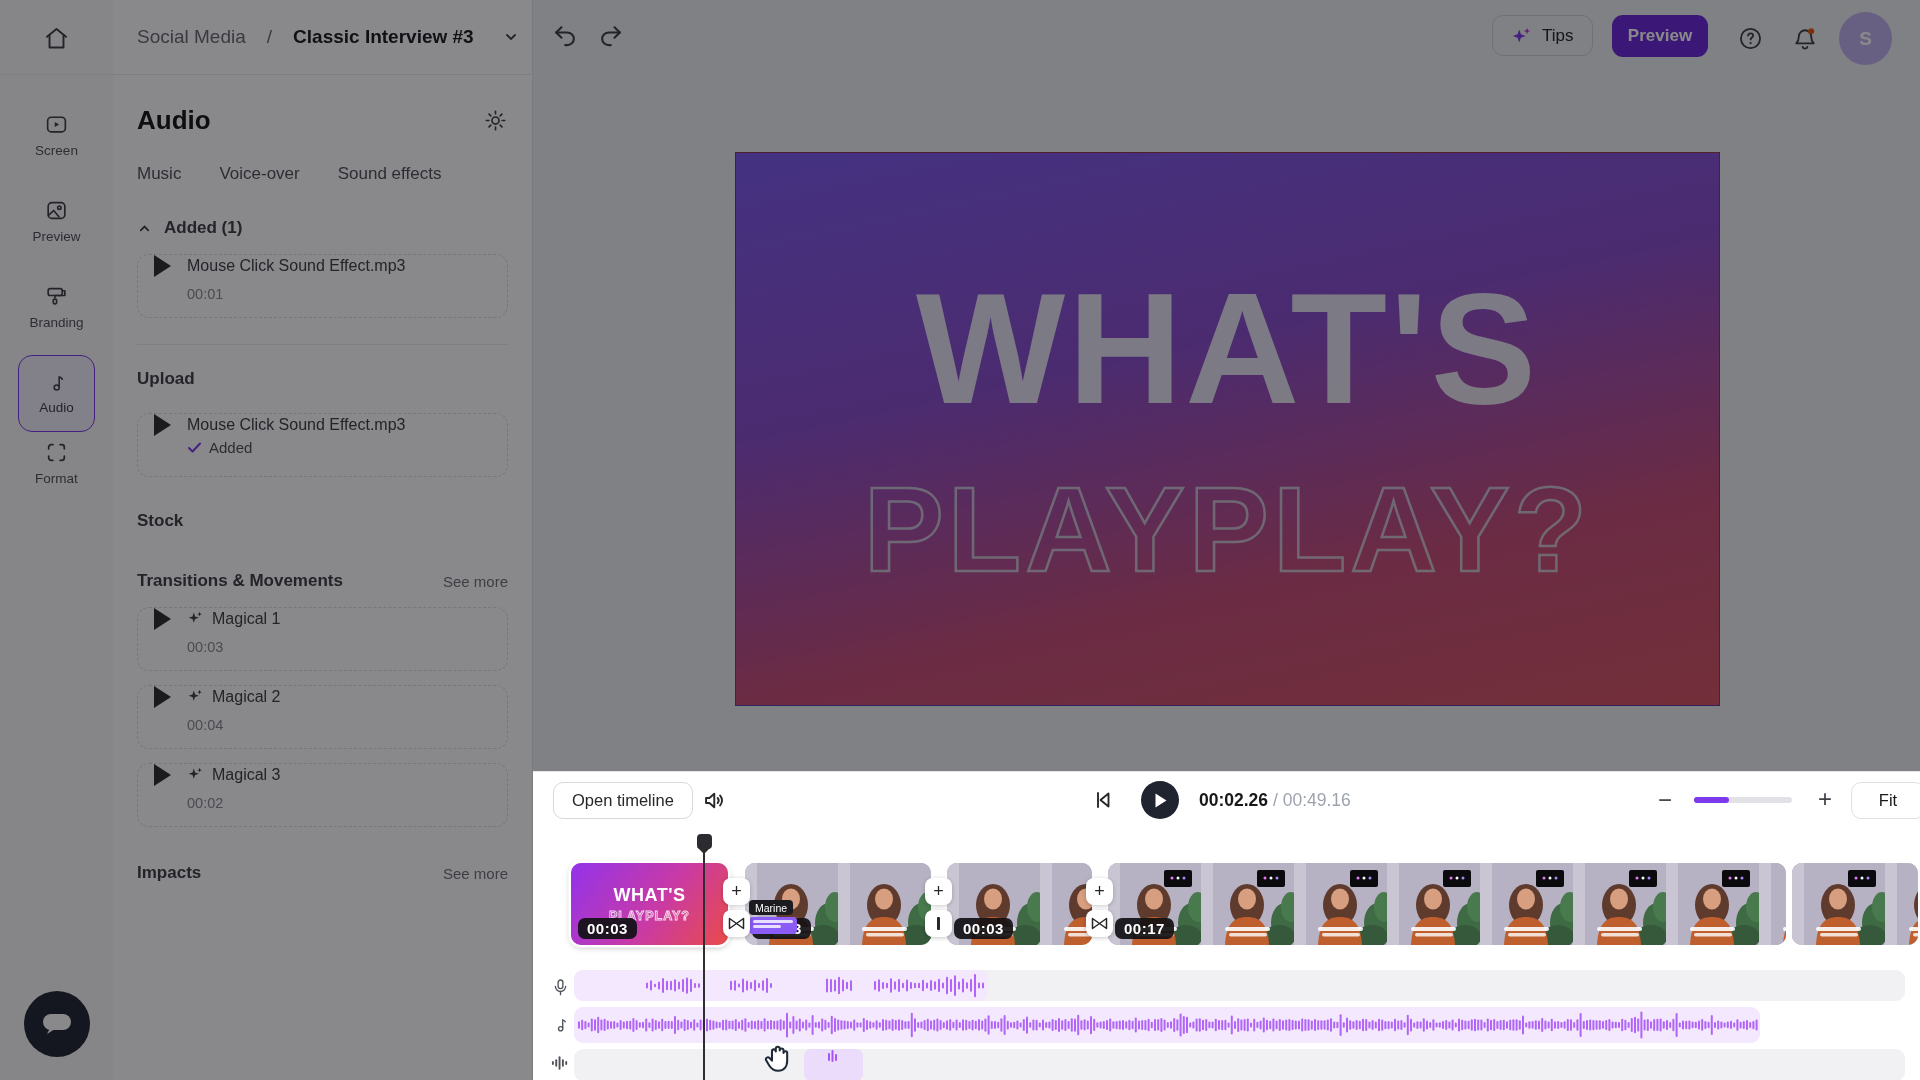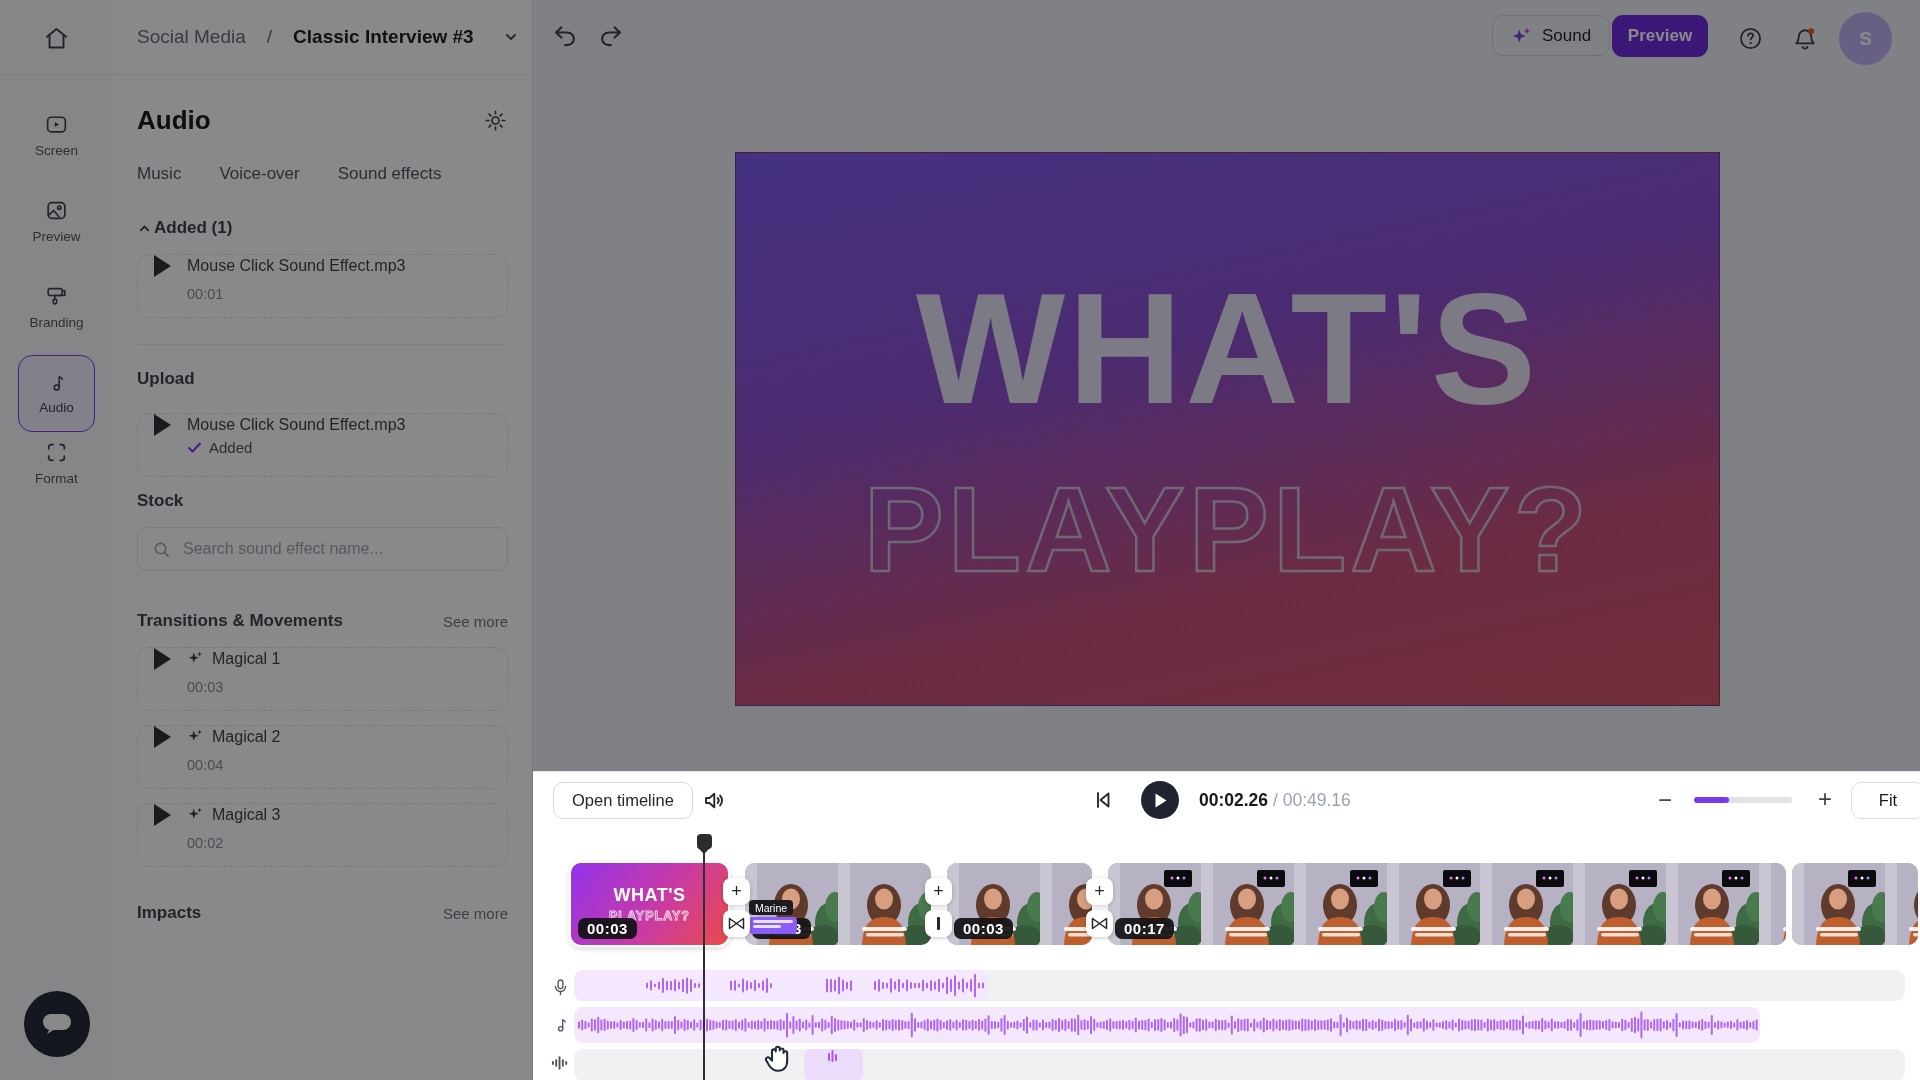--- a/index.html
+++ b/index.html
@@ -22,21 +22,21 @@
   .crumb{font-size:19px;color:#6b6b74;display:flex;align-items:center;gap:21px;white-space:nowrap;}
   .crumb b{color:#1c1c21;font-weight:700;}
   .panel-inner{padding:0 24px;}
   .ptitle-row{margin-top:30px;display:flex;align-items:center;justify-content:space-between;}
   .ptitle{font-size:26px;font-weight:700;color:#18181b;}
   .tabs{margin-top:28px;display:flex;gap:38px;}
   .tab{font-size:17px;color:#52525b;cursor:pointer;}
   .sec-row{display:flex;align-items:center;justify-content:space-between;}
   .sec-h{font-size:17px;font-weight:600;color:#3f3f46;}
   .seemore{font-size:15px;color:#71717a;}
-  .collapse{display:flex;align-items:center;gap:2px;font-size:17px;font-weight:600;color:#3f3f46;}
+  .collapse{display:flex;align-items:center;gap:12px;font-size:17px;font-weight:600;color:#3f3f46;}
   .card{border:1.5px dashed #dcdce1;border-radius:12px;height:64px;display:flex;align-items:flex-start;padding:0 16px;}
   .card .meta{margin-left:16px;line-height:1.35;}
   .card .nm{font-size:16px;color:#3f3f46;display:flex;align-items:center;gap:8px;}
   .card .du{font-size:14.5px;color:#8a8a93;margin-top:8px;}
   .card .added{font-size:15px;color:#52525b;display:flex;align-items:center;gap:7px;margin-top:2px;}
   .playtri{width:0;height:0;border-top:11px solid transparent;border-bottom:11px solid transparent;border-left:17px solid #2f2f33;cursor:pointer;flex:none;}
   .drop{margin-top:16px;border:1.5px dashed #d9d9de;border-radius:12px;height:100px;display:flex;flex-direction:column;
     align-items:center;justify-content:center;gap:8px;}
   .drop .txt{font-size:16px;color:#9ca3af;}
   .search{margin-top:16px;border:1.5px solid #e4e4e7;border-radius:10px;height:44px;display:flex;align-items:center;gap:10px;padding:0 14px;background:#fff;}
@@ -247,31 +247,22 @@
             <span>
               <svg width="15" height="13" viewBox="0 0 15 13" fill="none" stroke="#7c3aed" stroke-width="2" stroke-linecap="round" stroke-linejoin="round">
                   <path d="M2 7l3.5 3.5L13 2.5"></path>
                 </svg>
             </span>
             <span>Added</span>
           </div>
         </div>
       </div>
 
-      <div class="sec-h" style="margin-top:14px">Stock</div>
-
-      <div class="search">
-        <span>
-          <svg width="19" height="19" viewBox="0 0 20 20" fill="none" stroke="#a1a1aa" stroke-width="1.7" stroke-linecap="round">
-              <circle cx="9" cy="9" r="5.5"></circle>
-              <path d="M13.3 13.3 17 17"></path>
-            </svg>
-        </span>
-        <input placeholder="Search sound effect name..." style="">
-      </div>
+      <div class="sec-h" style="margin-top:34px">Stock</div>
+
 
       <div class="sec-row" style="margin-top:40px">
         <span class="sec-h">Transitions &amp; Movements</span>
         <span class="seemore">See more</span>
       </div>
 
       <div class="card" style="margin-top:16px">
         <div class="playtri"></div>
         <div class="meta">
           <div class="nm">
@@ -358,21 +349,21 @@
       <div class="cv2">PLAYPLAY?</div>
     </div>
 
     <button class="pill" style="position:absolute;left:959px;top:15px">
       <span>
         <svg width="22" height="22" viewBox="0 0 24 24">
             <path d="M9 5l1.8 5.2L16 12l-5.2 1.8L9 19l-1.8-5.2L2 12l5.2-1.8z" fill="#7c3aed"></path>
             <path d="M17.5 3l.9 2.6 2.6.9-2.6.9-.9 2.6-.9-2.6-2.6-.9 2.6-.9z" fill="#c026d3"></path>
           </svg>
       </span>
-      <span>Sound</span>
+      <span>Tips</span>
     </button>
 
     <div class="preview">
       <span>Preview</span>
     </div>
 
     <span class="circ-ic" style="left:1204px">
       <span>
         <svg width="27" height="27" viewBox="0 0 24 24" fill="none" stroke="#3f3f46" stroke-width="1.6">
             <circle cx="12" cy="12" r="8.5"></circle>

